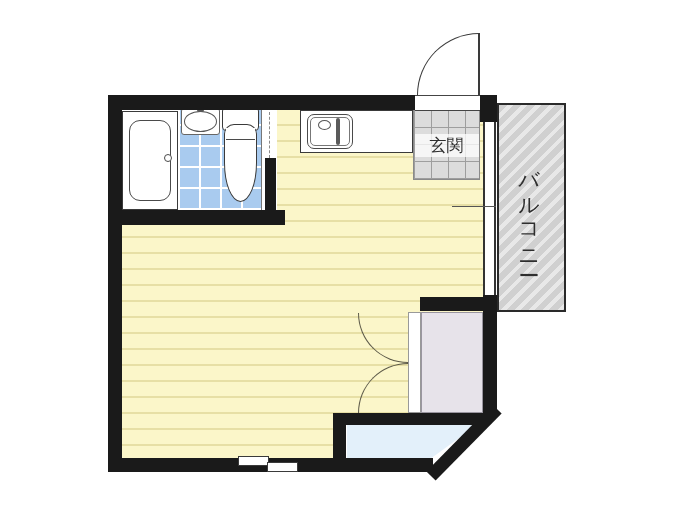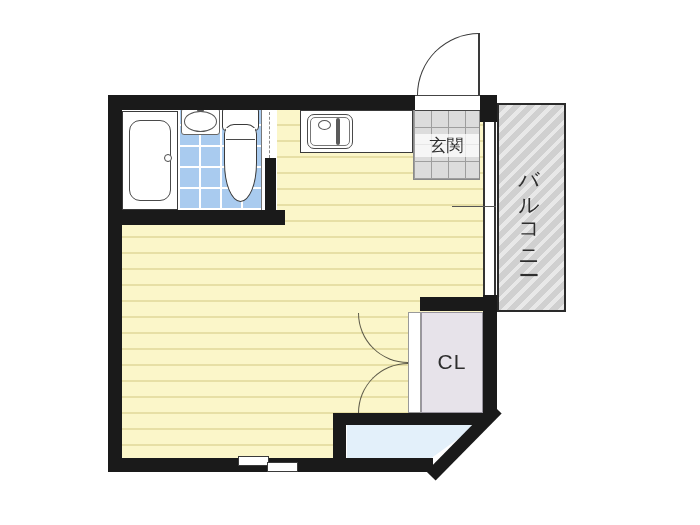--- a/index.html
+++ b/index.html
@@ -122,20 +122,17 @@
   <div class="abs" style="left:415px;top:95px;width:65px;height:16px;background:#fff;border-top:1px solid #444;border-bottom:1px solid #444;"></div>
   <div class="abs arc-entry" style="left:417px;top:33px;width:62px;height:62px;"></div>
   <div class="abs" style="left:477.5px;top:33px;width:2px;height:62px;background:#3a3a3a;"></div>
 
   <div class="abs whitebox" style="left:238px;top:456px;width:31px;height:10px;"></div>
   <div class="abs whitebox" style="left:267px;top:462px;width:31px;height:10px;"></div>
 
   <div class="abs lbl" style="left:413px;top:132px;width:67px;height:26px;">
     <span class="lbl-genkan">玄関</span>
   </div>
-  <div class="abs lbl lbl-cl" style="left:421px;top:344px;width:62px;height:36px;">
-    <span>CL</span>
-  </div>
   <div class="abs lbl lbl-balcony" style="left:512px;top:145px;width:34px;height:132px;">
     <span>バルコニー</span>
   </div>
 
 </div>
 
 </body></html>

